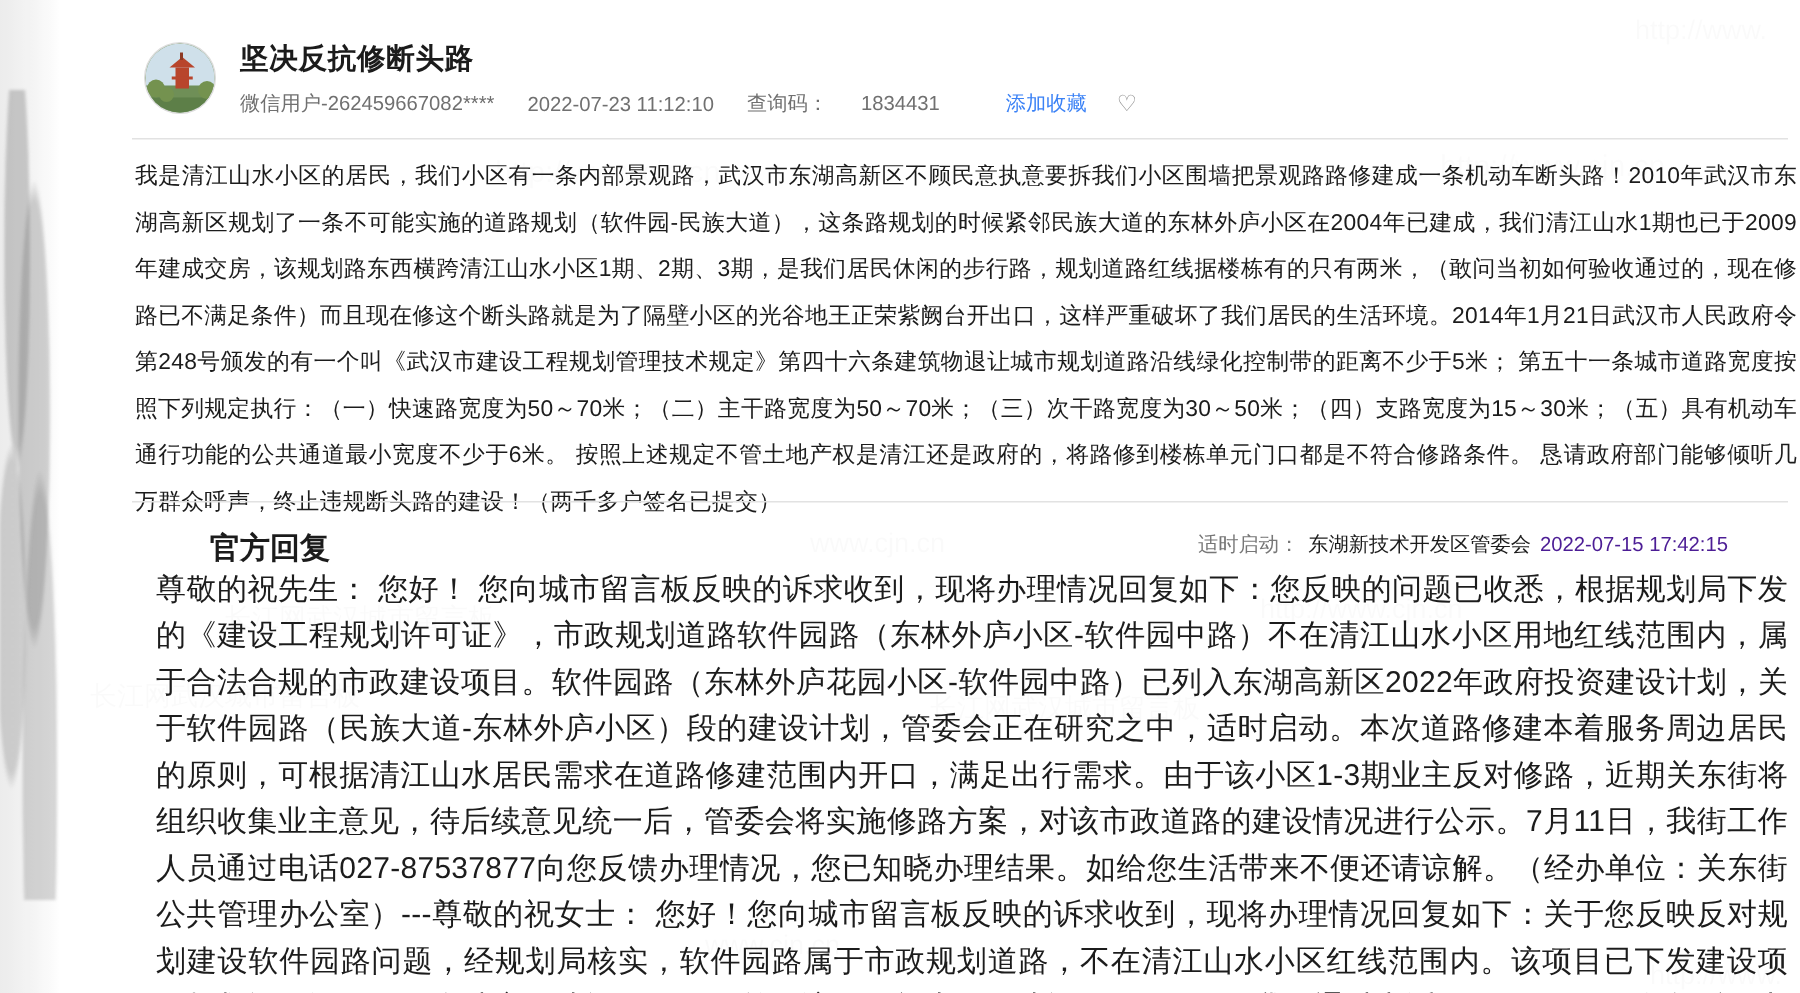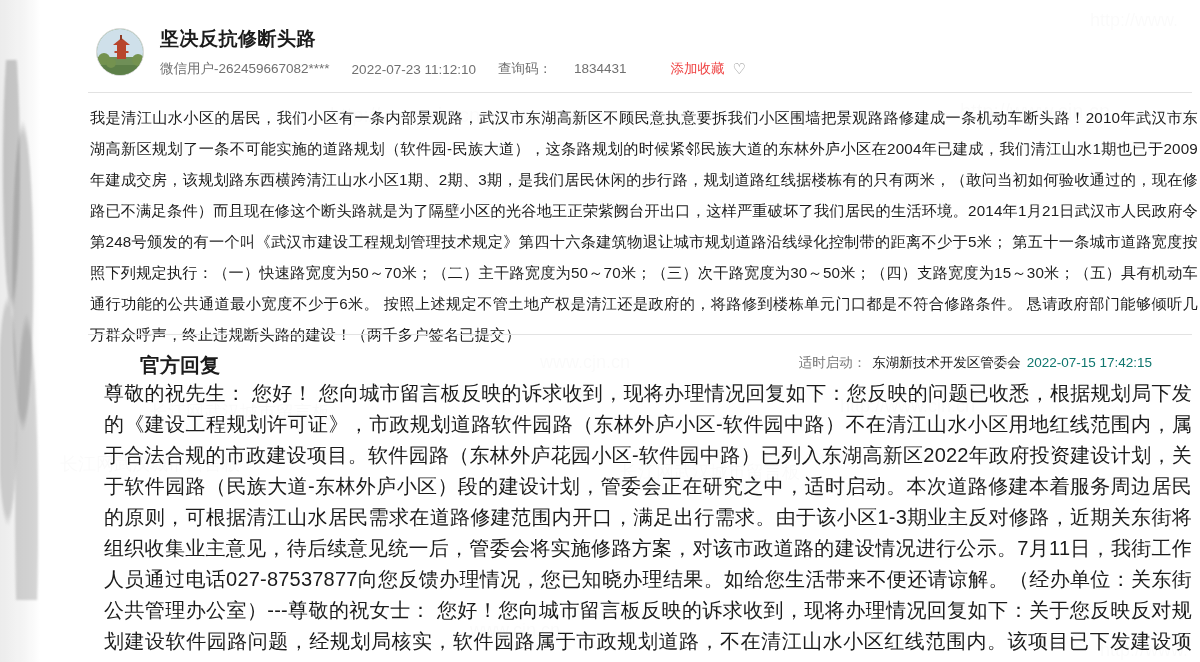--- a/index.html
+++ b/index.html
@@ -82,21 +82,21 @@
   .meta {
     position: absolute;
     left: 64px; top: 38px;
     font-size: 13.5px;
     color: #707070;
     display: flex;
     align-items: center;
     gap: 0;
   }
   .meta span { margin-right: 22px; }
-  .meta .fav { color: #ef4444; cursor: pointer; margin-right: 8px; }
+  .meta .fav { color: #3b82f6; cursor: pointer; margin-right: 20px; }
   .heart {
     color: #8d8d8d;
     font-size: 15px;
     cursor: pointer;
   }
 
   
   .hr1 {
     position: absolute;
     left: 48px; top: 92px;
@@ -137,21 +137,21 @@
   }
   .reply-unit {
     position: absolute;
     right: 48px; top: 354px;
     font-size: 13.5px;
     color: #4a4a4a;
     text-align: right;
   }
   .reply-unit .lbl { color: #777; margin-right: 6px; }
   .reply-unit .org { color: #1b1b1b; text-align: right; }
-  .reply-unit .time { color: #0f766e; margin-left: 6px; }
+  .reply-unit .time { color: #4c1d95; margin-left: 6px; }
 
   .reply-text {
     position: absolute;
     left: 64px; top: 378px;
     width: 1088px;
     font-size: 20px;
     line-height: 31px;
     color: #1c1c1c;
     text-align: justify;
     text-justify: inter-ideograph;

